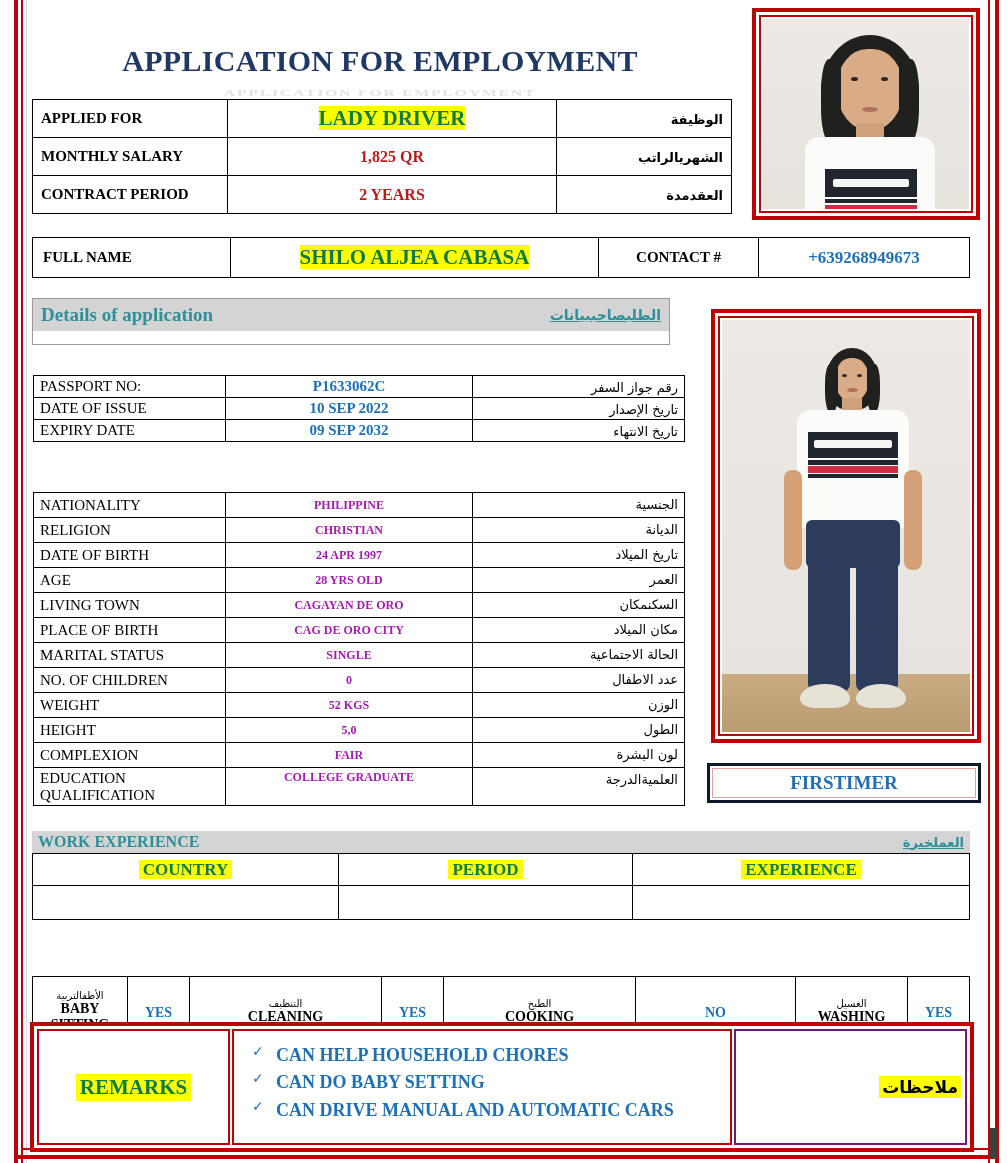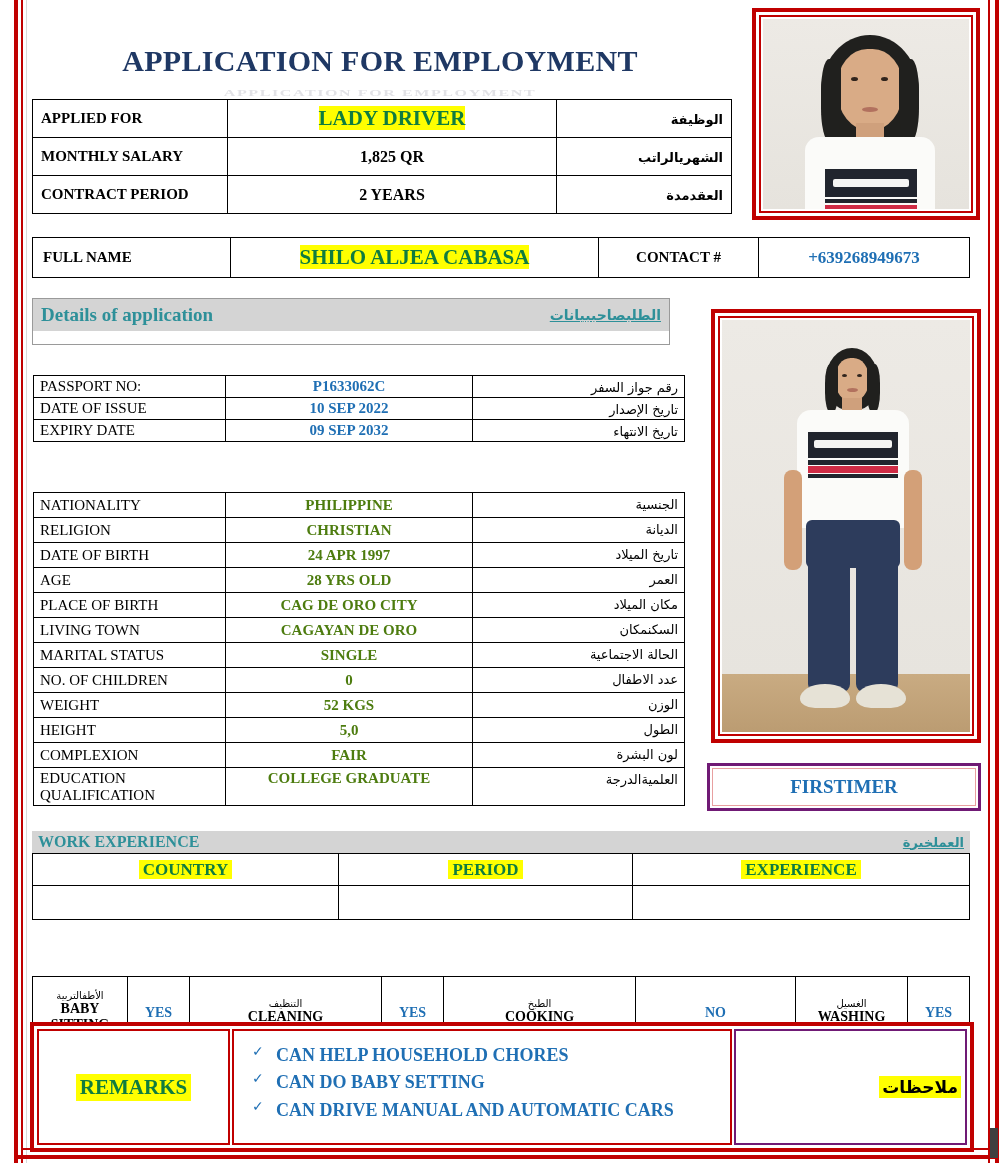--- a/index.html
+++ b/index.html
@@ -19,21 +19,21 @@
   .rail-left-outer  { position:absolute; left:14px;  top:0;   width:4px; height:1163px; background:#c00000; }
   .rail-left-inner  { position:absolute; left:21px;  top:0;   width:2px; height:1163px; background:#c00000; }
   .rail-left-hair   { position:absolute; left:26px;  top:0;   width:1px; height:1163px; background:#d9d9d9; }
   .rail-right-inner { position:absolute; left:988px; top:0;   width:2px; height:1163px; background:#c00000; }
   .rail-right-outer { position:absolute; left:995px; top:0;   width:4px; height:1163px; background:#c00000; }
   .rail-bottom      { position:absolute; left:14px;  top:1155px; width:985px; height:4px; background:#c00000; }
   .rail-bottom2     { position:absolute; left:21px;  top:1148px; width:970px; height:2px; background:#c00000; }
   .corner-tab       { position:absolute; left:990px; top:1128px; width:8px; height:30px; background:#3f3f3f; }
 
   
-  .blue  { color:#000000; }
+  .blue  { color:#b91c1c; }
   .green { color:#0f7c3f; }
   .hl    { background:#ffff00; }
   .b     { font-weight:bold; }
 
   .ar { font-family:"DejaVu Sans", sans-serif; direction:rtl; unicode-bidi:embed; font-size:13px; color:#000; }
 
   
   #title-wrap { position:absolute; left:30px; top:46px; width:700px; text-align:center; }
   #doc-title {
     font-size:30px; font-weight:bold; color:#1f3864;
@@ -93,21 +93,21 @@
   #passport-table td.val { width:247px; text-align:center; font-size:15px; font-weight:bold; color:#1f6fb4; }
   #passport-table td.arc { text-align:right; }
 
   
   #personal-table {
     position:absolute; left:33px; top:492px; width:652px;
     border-collapse:collapse;
   }
   #personal-table td { border:1px solid #000; height:25px; padding:0 6px; vertical-align:middle; }
   #personal-table td.lbl { width:192px; font-size:15px; }
-  #personal-table td.val { width:247px; text-align:center; font-size:15px; font-weight:bold; color:#4d7c0f; }
+  #personal-table td.val { width:247px; text-align:center; font-size:12px; font-weight:bold; color:#a21caf; }
   #personal-table td.arc { text-align:right; vertical-align:top; padding-top:2px;margin-top:15px; }
   #personal-table tr.tall td { height:38px; vertical-align:top; padding-top:2px; }
 
   
   .photo-frame { position:absolute; background:#ffffff; }
   .pf-outer { border:4px solid #c00000; }
   .pf-inner { position:absolute; inset:3px; border:2px solid #c00000; }
   .pf-img   { position:absolute; inset:7px; overflow:hidden; background:#e9e6e1; }
 
   #photo-head { left:752px; top:8px; width:228px; height:212px; }
@@ -125,22 +125,22 @@
   .ph-stripe-w { position:absolute; background:#f5f5f3; }
   .ph-stripe-r { position:absolute; background:#cf2b45; }
   .ph-stripe-d { position:absolute; background:#21252e; }
   .ph-jeans { position:absolute; background:#2d3c5c; }
   .ph-shoe { position:absolute; background:#e6e2d6; border-radius:50% 50% 30% 30%/60% 60% 40% 40%; }
   .ph-eye  { position:absolute; background:#30241d; border-radius:50%; }
   .ph-mouth{ position:absolute; background:#b2715e; border-radius:50%; }
 
   
   #firstimer-box {
-    position:absolute; left:707px; top:763px; width:274px; height:48px;
-    border:3px solid #701a75; background:#fff;
+    position:absolute; left:707px; top:763px; width:274px; height:40px;
+    border:3px solid #0f172a; background:#fff;
     display:flex; align-items:center; justify-content:center;
   }
   #firstimer-inner { position:absolute; inset:2px; border:1px solid #e8a0a0; pointer-events:none; }
   #firstimer-text { font-size:19px; font-weight:bold; color:#1f6fb4; position:relative; }
 
   
   #work-band {
     position:absolute; left:32px; top:831px; width:938px; height:22px;
     background:#d4d4d4;
     display:flex; align-items:center; justify-content:space-between; padding:0 6px;
@@ -304,28 +304,28 @@
     <td class="lbl">DATE OF BIRTH</td>
     <td class="val">24 APR 1997</td>
     <td class="arc"><span class="ar">تاريخ الميلاد</span></td>
   </tr>
   <tr>
     <td class="lbl">AGE</td>
     <td class="val">28 YRS OLD</td>
     <td class="arc"><span class="ar">العمر</span></td>
   </tr>
   <tr>
+    <td class="lbl">LIVING TOWN</td>
+    <td class="val">CAGAYAN DE ORO</td>
+    <td class="arc"><span class="ar">السكنمكان</span></td>
+  </tr>
+  <tr>
     <td class="lbl">PLACE OF BIRTH</td>
     <td class="val">CAG DE ORO CITY</td>
     <td class="arc"><span class="ar">مكان الميلاد</span></td>
-  </tr>
-  <tr>
-    <td class="lbl">LIVING TOWN</td>
-    <td class="val">CAGAYAN DE ORO</td>
-    <td class="arc"><span class="ar">السكنمكان</span></td>
   </tr>
   <tr>
     <td class="lbl">MARITAL STATUS</td>
     <td class="val">SINGLE</td>
     <td class="arc"><span class="ar">الحالة الاجتماعية</span></td>
   </tr>
   <tr>
     <td class="lbl">NO. OF CHILDREN</td>
     <td class="val">0</td>
     <td class="arc"><span class="ar">عدد الاطفال</span></td>

